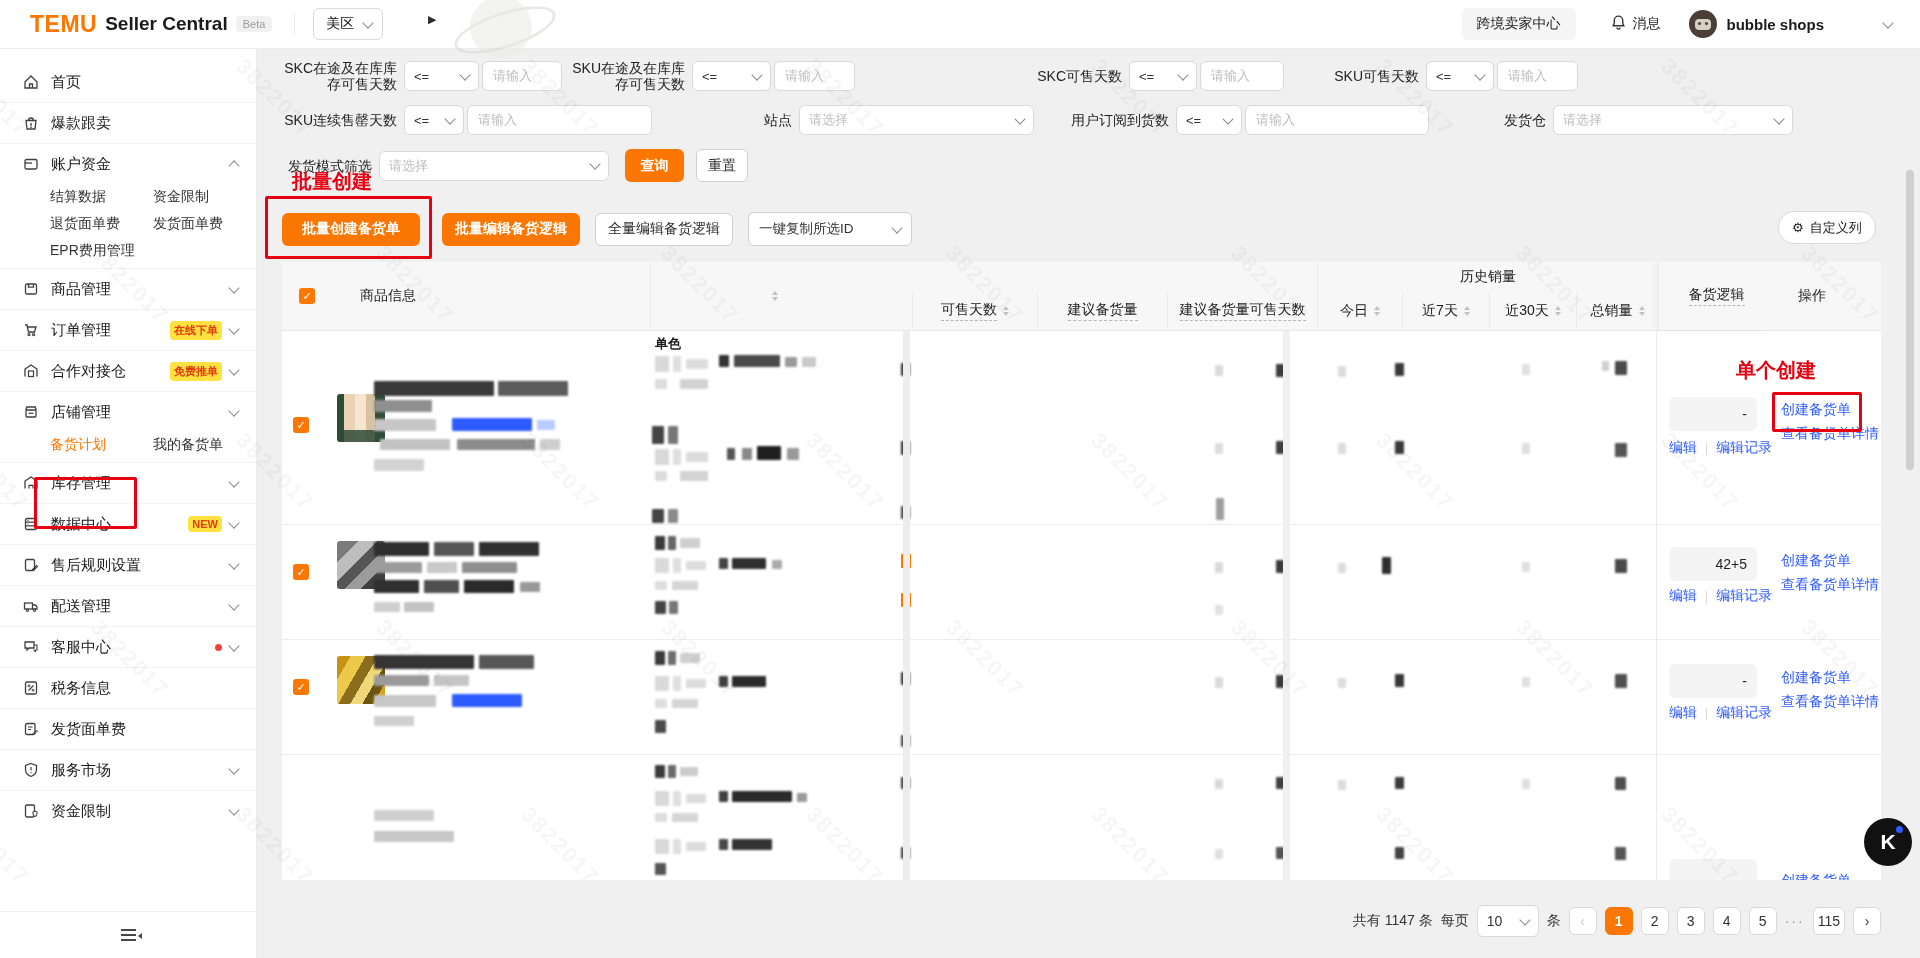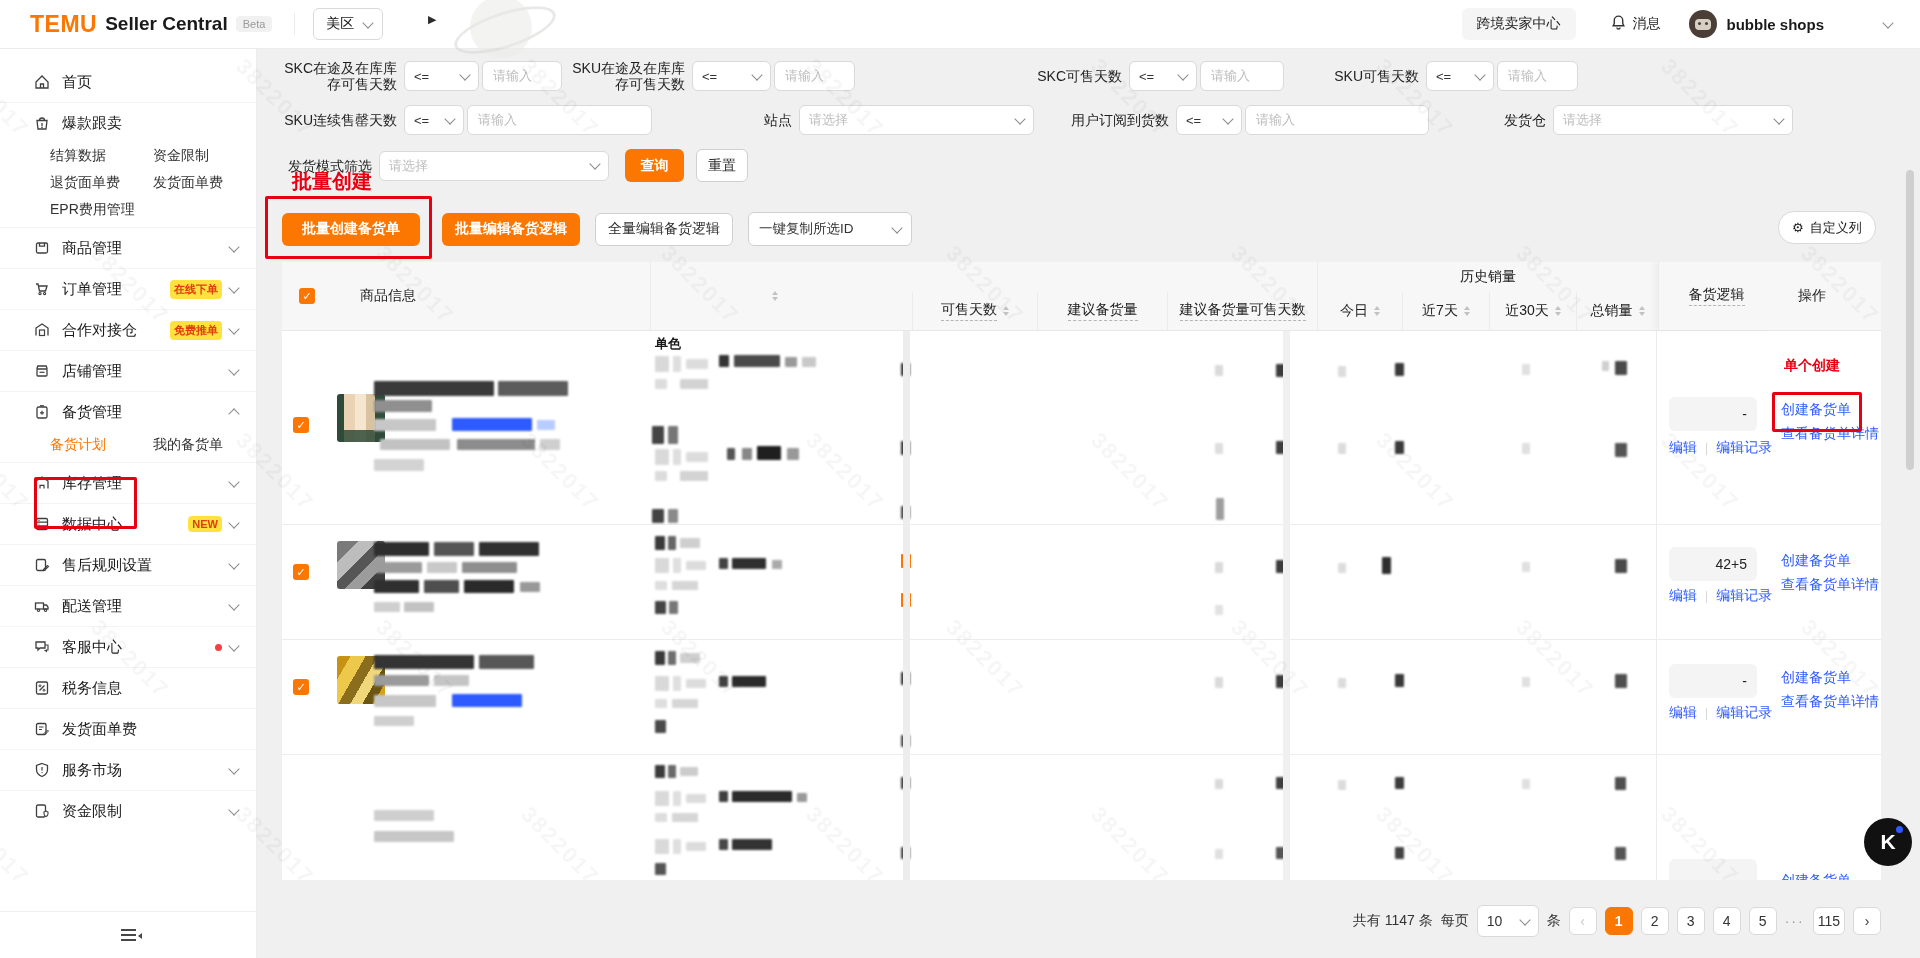--- a/index.html
+++ b/index.html
@@ -29,21 +29,21 @@
   .avatar .face{position:absolute;left:6px;top:9px;width:16px;height:11px;border-radius:4px;background:#d8cfc4;}
   .avatar .eyes{position:absolute;left:9px;top:12px;width:3px;height:3px;border-radius:50%;background:#4a3e36;box-shadow:7px 0 0 #4a3e36;}
   .acct-name{font-size:15px;font-weight:700;margin-left:10px;}
   .chev{display:inline-block;width:7px;height:7px;border-right:1.5px solid #8a8a8a;border-bottom:1.5px solid #8a8a8a;}
   .chev.dn{transform:rotate(45deg);margin-top:-3px;}
   .chev.up{transform:rotate(-135deg);margin-top:3px;}
   .hdr-chev{margin-left:60px;}
 
   
   .sidebar{position:absolute;top:48px;left:0;width:257px;bottom:0;background:#fff;border-right:1px solid #ececec;z-index:5;padding-top:14px;box-sizing:border-box;}
-  .sb-item{display:flex;align-items:center;height:40px;padding:0 18px 0 33px;gap:11px;font-size:15px;position:relative;}
+  .sb-item{display:flex;align-items:center;height:40px;padding:0 18px 0 22px;gap:11px;font-size:15px;position:relative;}
   .sb-item + .sb-item, .sb-sub + .sb-item{border-top:1px solid #f4f4f4;}
   .sb-ic{width:18px;height:18px;flex:0 0 18px;display:flex;align-items:center;justify-content:center;}
   .sb-lb{flex:0 0 auto;}
   .sb-right{margin-left:auto;display:flex;align-items:center;gap:8px;}
   .sb-badge{background:#ffe23f;color:#e03c10;font-size:11px;border-radius:4px;padding:2px 4px;font-weight:600;white-space:nowrap;}
   .sb-dot{width:7px;height:7px;border-radius:50%;background:#f53f3f;}
   .sb-sub{display:grid;grid-template-columns:1fr 1fr;padding:4px 0 8px 50px;row-gap:9px;font-size:14px;color:#333;}
   .sb-sub .active{color:#fb7701;}
   .sb-collapse{position:absolute;bottom:0;left:0;right:0;height:46px;border-top:1px solid #efefef;display:flex;align-items:center;justify-content:center;}
   .bars{width:15px;height:12px;background:linear-gradient(#474747 0 2px,transparent 2px 5px,#474747 5px 7px,transparent 7px 10px,#474747 10px 12px);position:relative;}
@@ -165,20 +165,32 @@
       <span class="sb-ic">
           <svg width="18" height="18" viewBox="0 0 18 18">
             <path d="M4 6.5h10l-1 8.5H5z" fill="none" stroke="#3f3f3f" stroke-width="1.3"></path>
             <path d="M6.5 6.5a2.5 2.5 0 0 1 5 0" fill="none" stroke="#3f3f3f" stroke-width="1.3"></path>
             <path d="M9 9v3" stroke="#3f3f3f" stroke-width="1.3"></path>
             <circle cx="9" cy="13.4" r=".8" fill="#3f3f3f"></circle>
           </svg>
         </span>
       <span class="sb-lb">爆款跟卖</span>
     </div>
+    <div class="sb-item">
+      <span class="sb-ic">
+          <svg width="18" height="18" viewBox="0 0 18 18">
+            <rect x="3" y="4.5" width="12" height="9.5" rx="1.5" fill="none" stroke="#3f3f3f" stroke-width="1.3"></rect>
+            <path d="M3 8h7" stroke="#3f3f3f" stroke-width="1.3"></path>
+          </svg>
+        </span>
+      <span class="sb-lb">账户资金</span>
+      <span class="sb-right">
+          <span class="chev up"></span>
+        </span>
+    </div>
     <div class="sb-sub">
       <span>结算数据</span>
       <span>资金限制</span>
       <span>退货面单费</span>
       <span>发货面单费</span>
       <span>EPR费用管理</span>
     </div>
     <div class="sb-item">
       <span class="sb-ic">
           <svg width="18" height="18" viewBox="0 0 18 18">
@@ -222,33 +234,20 @@
       <span class="sb-ic">
           <svg width="18" height="18" viewBox="0 0 18 18">
             <path d="M3.8 7 4.8 4h8.4l1 3" fill="none" stroke="#3f3f3f" stroke-width="1.3"></path>
             <rect x="4" y="7" width="10" height="7" rx="1" fill="none" stroke="#3f3f3f" stroke-width="1.3"></rect>
             <path d="M6.5 10.3h5" stroke="#3f3f3f" stroke-width="1.2"></path>
           </svg>
         </span>
       <span class="sb-lb">店铺管理</span>
       <span class="sb-right">
           <span class="chev dn"></span>
-        </span>
-    </div>
-    <div class="sb-item">
-      <span class="sb-ic">
-          <svg width="18" height="18" viewBox="0 0 18 18">
-            <rect x="4" y="4" width="10" height="11" rx="1.5" fill="none" stroke="#3f3f3f" stroke-width="1.3"></rect>
-            <path d="M7 2.8h4" stroke="#3f3f3f" stroke-width="1.3"></path>
-            <path d="M9 7.8v4M7 9.8h4" stroke="#3f3f3f" stroke-width="1.2"></path>
-          </svg>
-        </span>
-      <span class="sb-lb">备货管理</span>
-      <span class="sb-right">
-          <span class="chev up"></span>
         </span>
     </div>
     <div class="sb-sub">
       <span class="active">备货计划</span>
       <span>我的备货单</span>
     </div>
     <div class="sb-item">
       <span class="sb-ic">
           <svg width="18" height="18" viewBox="0 0 18 18">
             <path d="M3 14.5V7l6-4 6 4v7.5" fill="none" stroke="#3f3f3f" stroke-width="1.3"></path>
@@ -726,21 +725,21 @@
     <div class="pbtn">3</div>
     <div class="pbtn">4</div>
     <div class="pbtn">5</div>
     <span class="pell">···</span>
     <div class="pbtn">115</div>
     <div class="pbtn">›</div>
   </div>
 
   <div class="anno" style="left:292px;top:168px;font-size:20px">批量创建</div>
   <div class="anno-box" style="left:265px;top:196px;width:161px;height:57px"></div>
-  <div class="anno" style="left:1784px;top:357px;font-size:14px">单个创建</div>
+  <div class="anno" style="left:1736px;top:357px;font-size:20px">单个创建</div>
   <div class="anno-box" style="left:1772px;top:392px;width:84px;height:34px"></div>
   <div class="anno-box" style="left:34px;top:477px;width:97px;height:46px"></div>
 
   <div class="vscroll"></div>
   <div class="fab">
     <span>K</span>
       <span class="dot"></span>
   </div>
 
   <div class="wm-layer">

